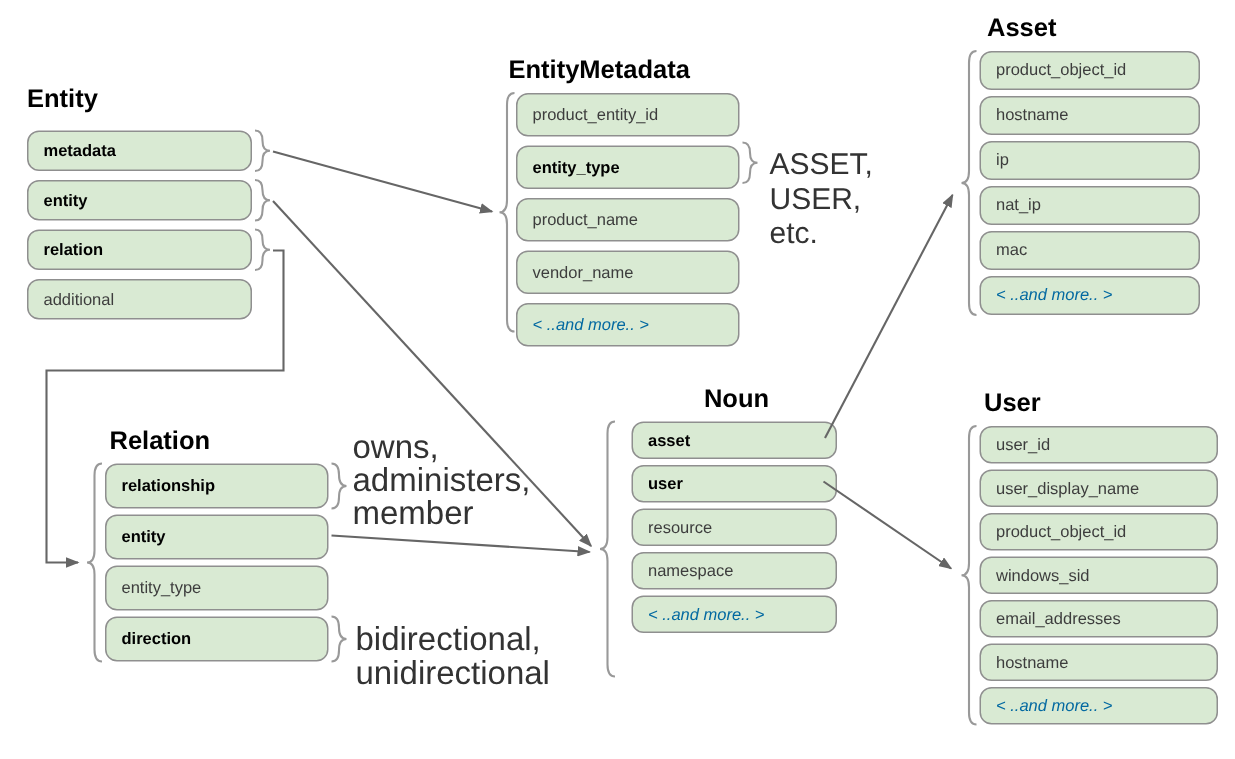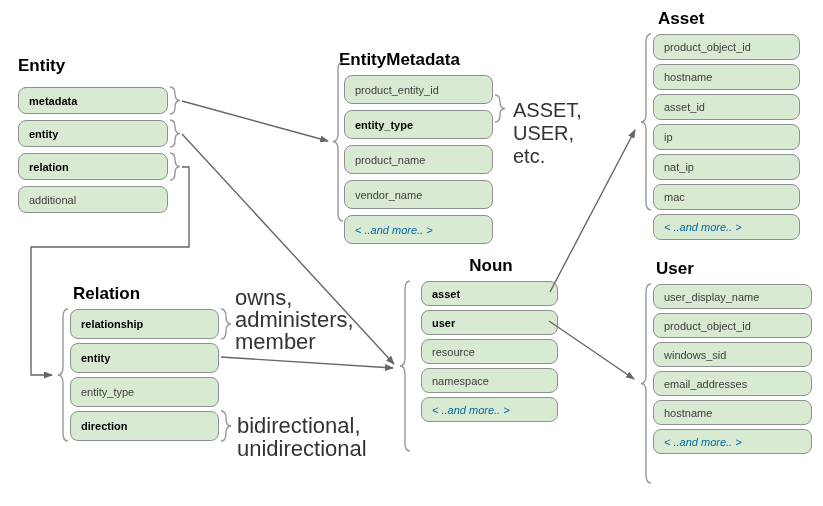--- a/index.html
+++ b/index.html
@@ -21,21 +21,21 @@
     padding-left:10px;font-size:11px;color:#3d3d3d;white-space:nowrap;
   }
   .row.b{font-weight:bold;color:#000;}
   .row.i{font-style:italic;color:#0369a1;}
 
   .t-entity{left:18px;top:55px;width:150px;}
   .t-entity .title{margin-bottom:10px;}
   .t-entity .row{height:27px;margin-bottom:6px;}
 
   .t-em{left:344px;top:36px;width:149px;}
-  .t-em .title{margin-bottom:4px;margin-left:-5px;margin-top:13px;}
+  .t-em .title{margin-bottom:4px;margin-left:-5px;}
   .t-em .row{height:29px;margin-bottom:6px;}
 
   .t-asset{left:653px;top:8px;width:147px;}
   .t-asset .title{margin-bottom:4px;margin-left:5px;}
   .t-asset .row{height:26px;margin-bottom:4px;}
 
   .t-user{left:653px;top:258px;width:159px;}
   .t-user .title{margin-bottom:4px;margin-left:3px;}
   .t-user .row{height:25px;margin-bottom:4px;}
 
@@ -74,29 +74,29 @@
   <div class="row b">entity_type</div>
   <div class="row">product_name</div>
   <div class="row">vendor_name</div>
   <div class="row i">&lt; ..and more.. &gt;</div>
 </div>
 
 <div class="table t-asset">
   <div class="title">Asset</div>
   <div class="row">product_object_id</div>
   <div class="row">hostname</div>
-  <div class="row">asset_id</div>
   <div class="row">ip</div>
   <div class="row">nat_ip</div>
   <div class="row">mac</div>
   <div class="row i">&lt; ..and more.. &gt;</div>
 </div>
 
 <div class="table t-user">
   <div class="title">User</div>
+  <div class="row">user_id</div>
   <div class="row">user_display_name</div>
   <div class="row">product_object_id</div>
   <div class="row">windows_sid</div>
   <div class="row">email_addresses</div>
   <div class="row">hostname</div>
   <div class="row i">&lt; ..and more.. &gt;</div>
 </div>
 
 <div class="table t-noun">
   <div class="title">Noun</div>

